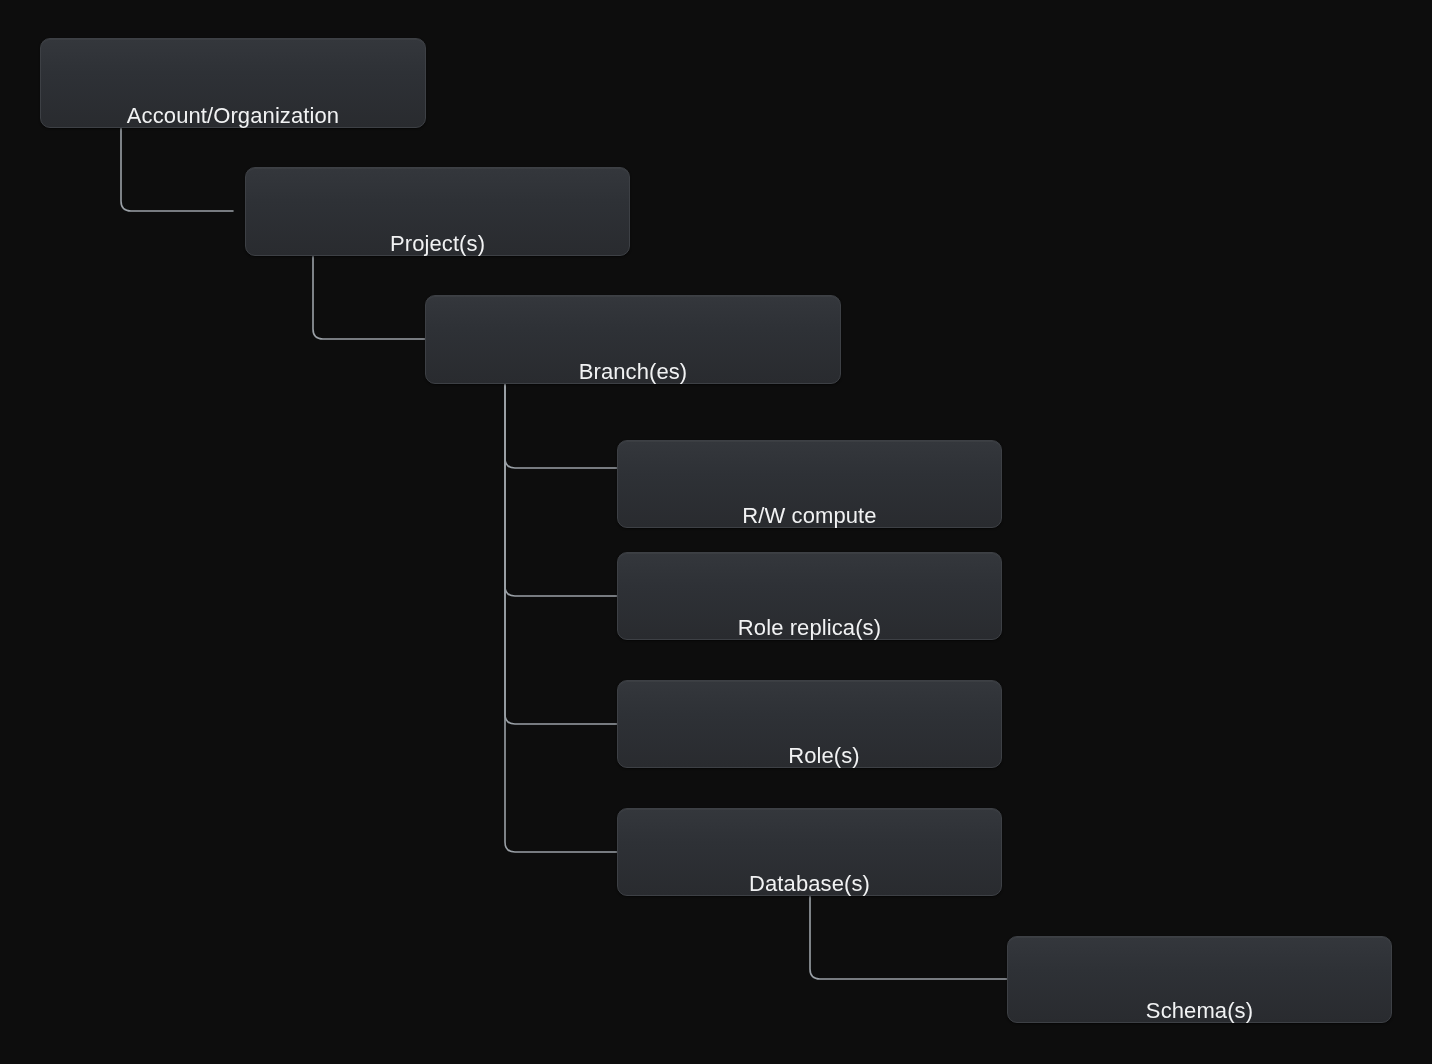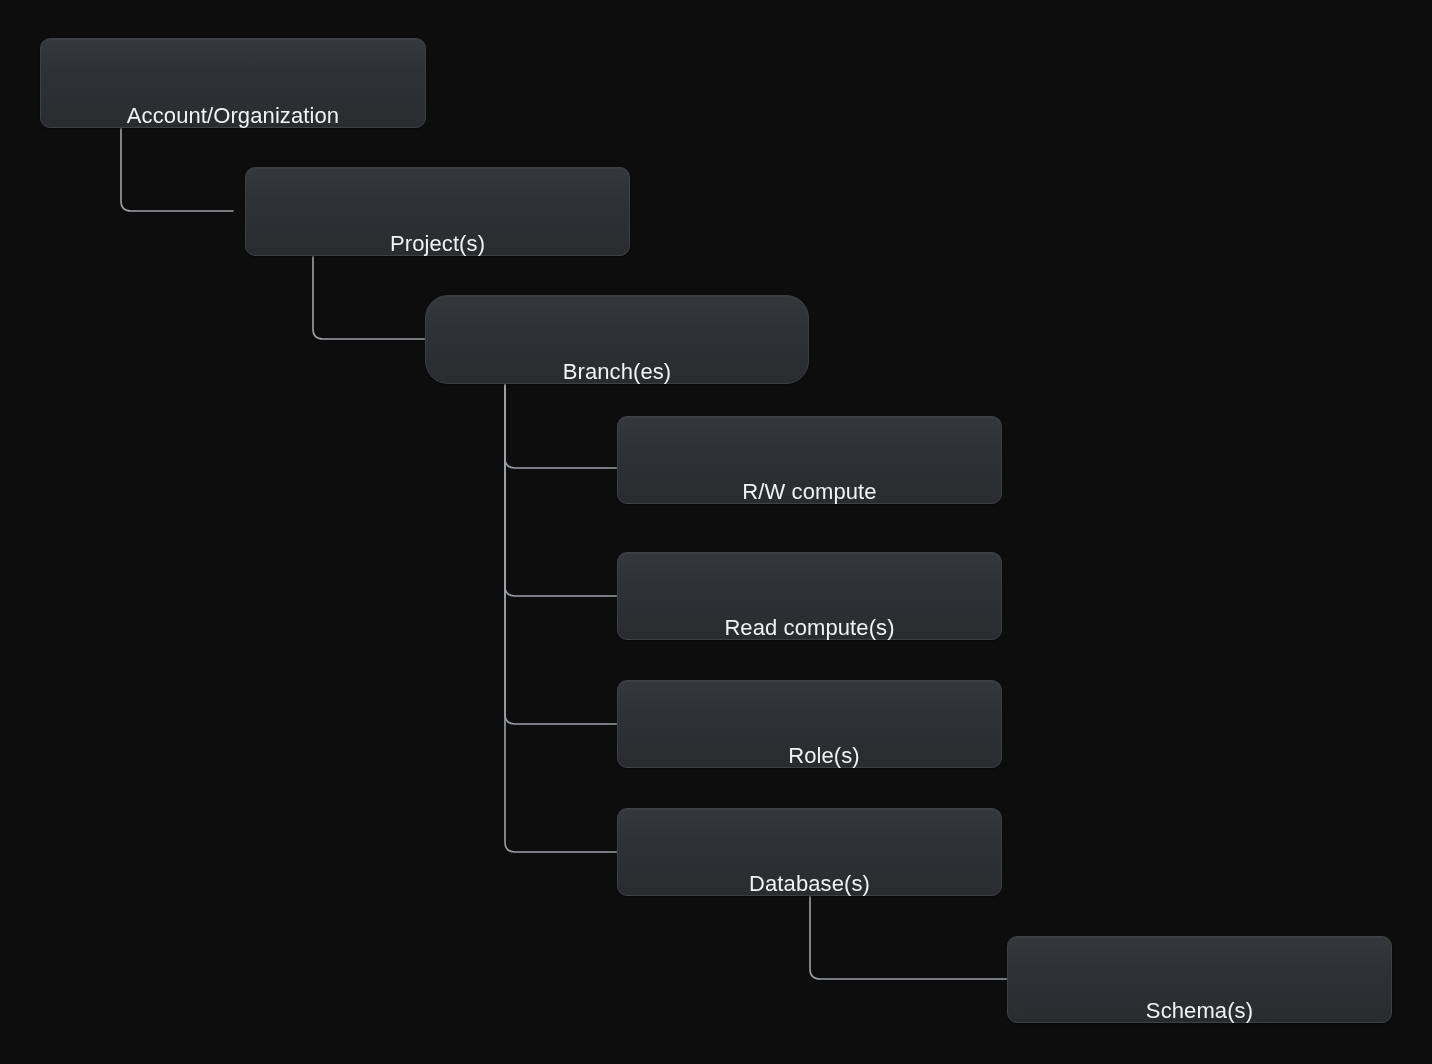--- a/index.html
+++ b/index.html
@@ -63,28 +63,28 @@
       <path d="M 505 384 L 505 842 Q 505 852 515 852 L 617 852" fill="none" stroke="#9aa0a6" stroke-width="1.6" stroke-linecap="round"></path>
       <path d="M 810 896 L 810 969 Q 810 979 820 979 L 1007 979" fill="none" stroke="#9aa0a6" stroke-width="1.6" stroke-linecap="round"></path>
     </svg>
 
 <div class="node" style="left: 40px; top: 38px; width: 386px; height: 90px;">
       <span class="node-label">Account/Organization</span>
     </div>
     <div class="node" style="left: 233px; top: 167px; width: 385px; height: 89px; margin-left: 12px;">
       <span class="node-label">Project(s)</span>
     </div>
-    <div class="node" style="left: 425px; top: 295px; width: 384px; height: 89px; border-radius: 23px;">
+    <div class="node" style="left: 425px; top: 295px; width: 416px; height: 89px;">
       <span class="node-label">Branch(es)</span>
     </div>
-    <div class="node" style="left: 617px; top: 416px; width: 385px; height: 88px;">
+    <div class="node" style="left: 617px; top: 440px; width: 385px; height: 88px;">
       <span class="node-label">R/W compute</span>
     </div>
     <div class="node" style="left: 617px; top: 552px; width: 385px; height: 88px;">
-      <span class="node-label">Read compute(s)</span>
+      <span class="node-label">Role replica(s)</span>
     </div>
     <div class="node" style="left: 617px; top: 680px; width: 385px; height: 88px; padding-left: 29px;">
       <span class="node-label">Role(s)</span>
     </div>
     <div class="node" style="left: 1007px; top: 936px; width: 385px; height: 87px;">
       <span class="node-label">Schema(s)</span>
     </div>
     <div class="node" style="left: 617px; top: 808px; width: 385px; height: 88px;">
       <span class="node-label">Database(s)</span>
     </div>

